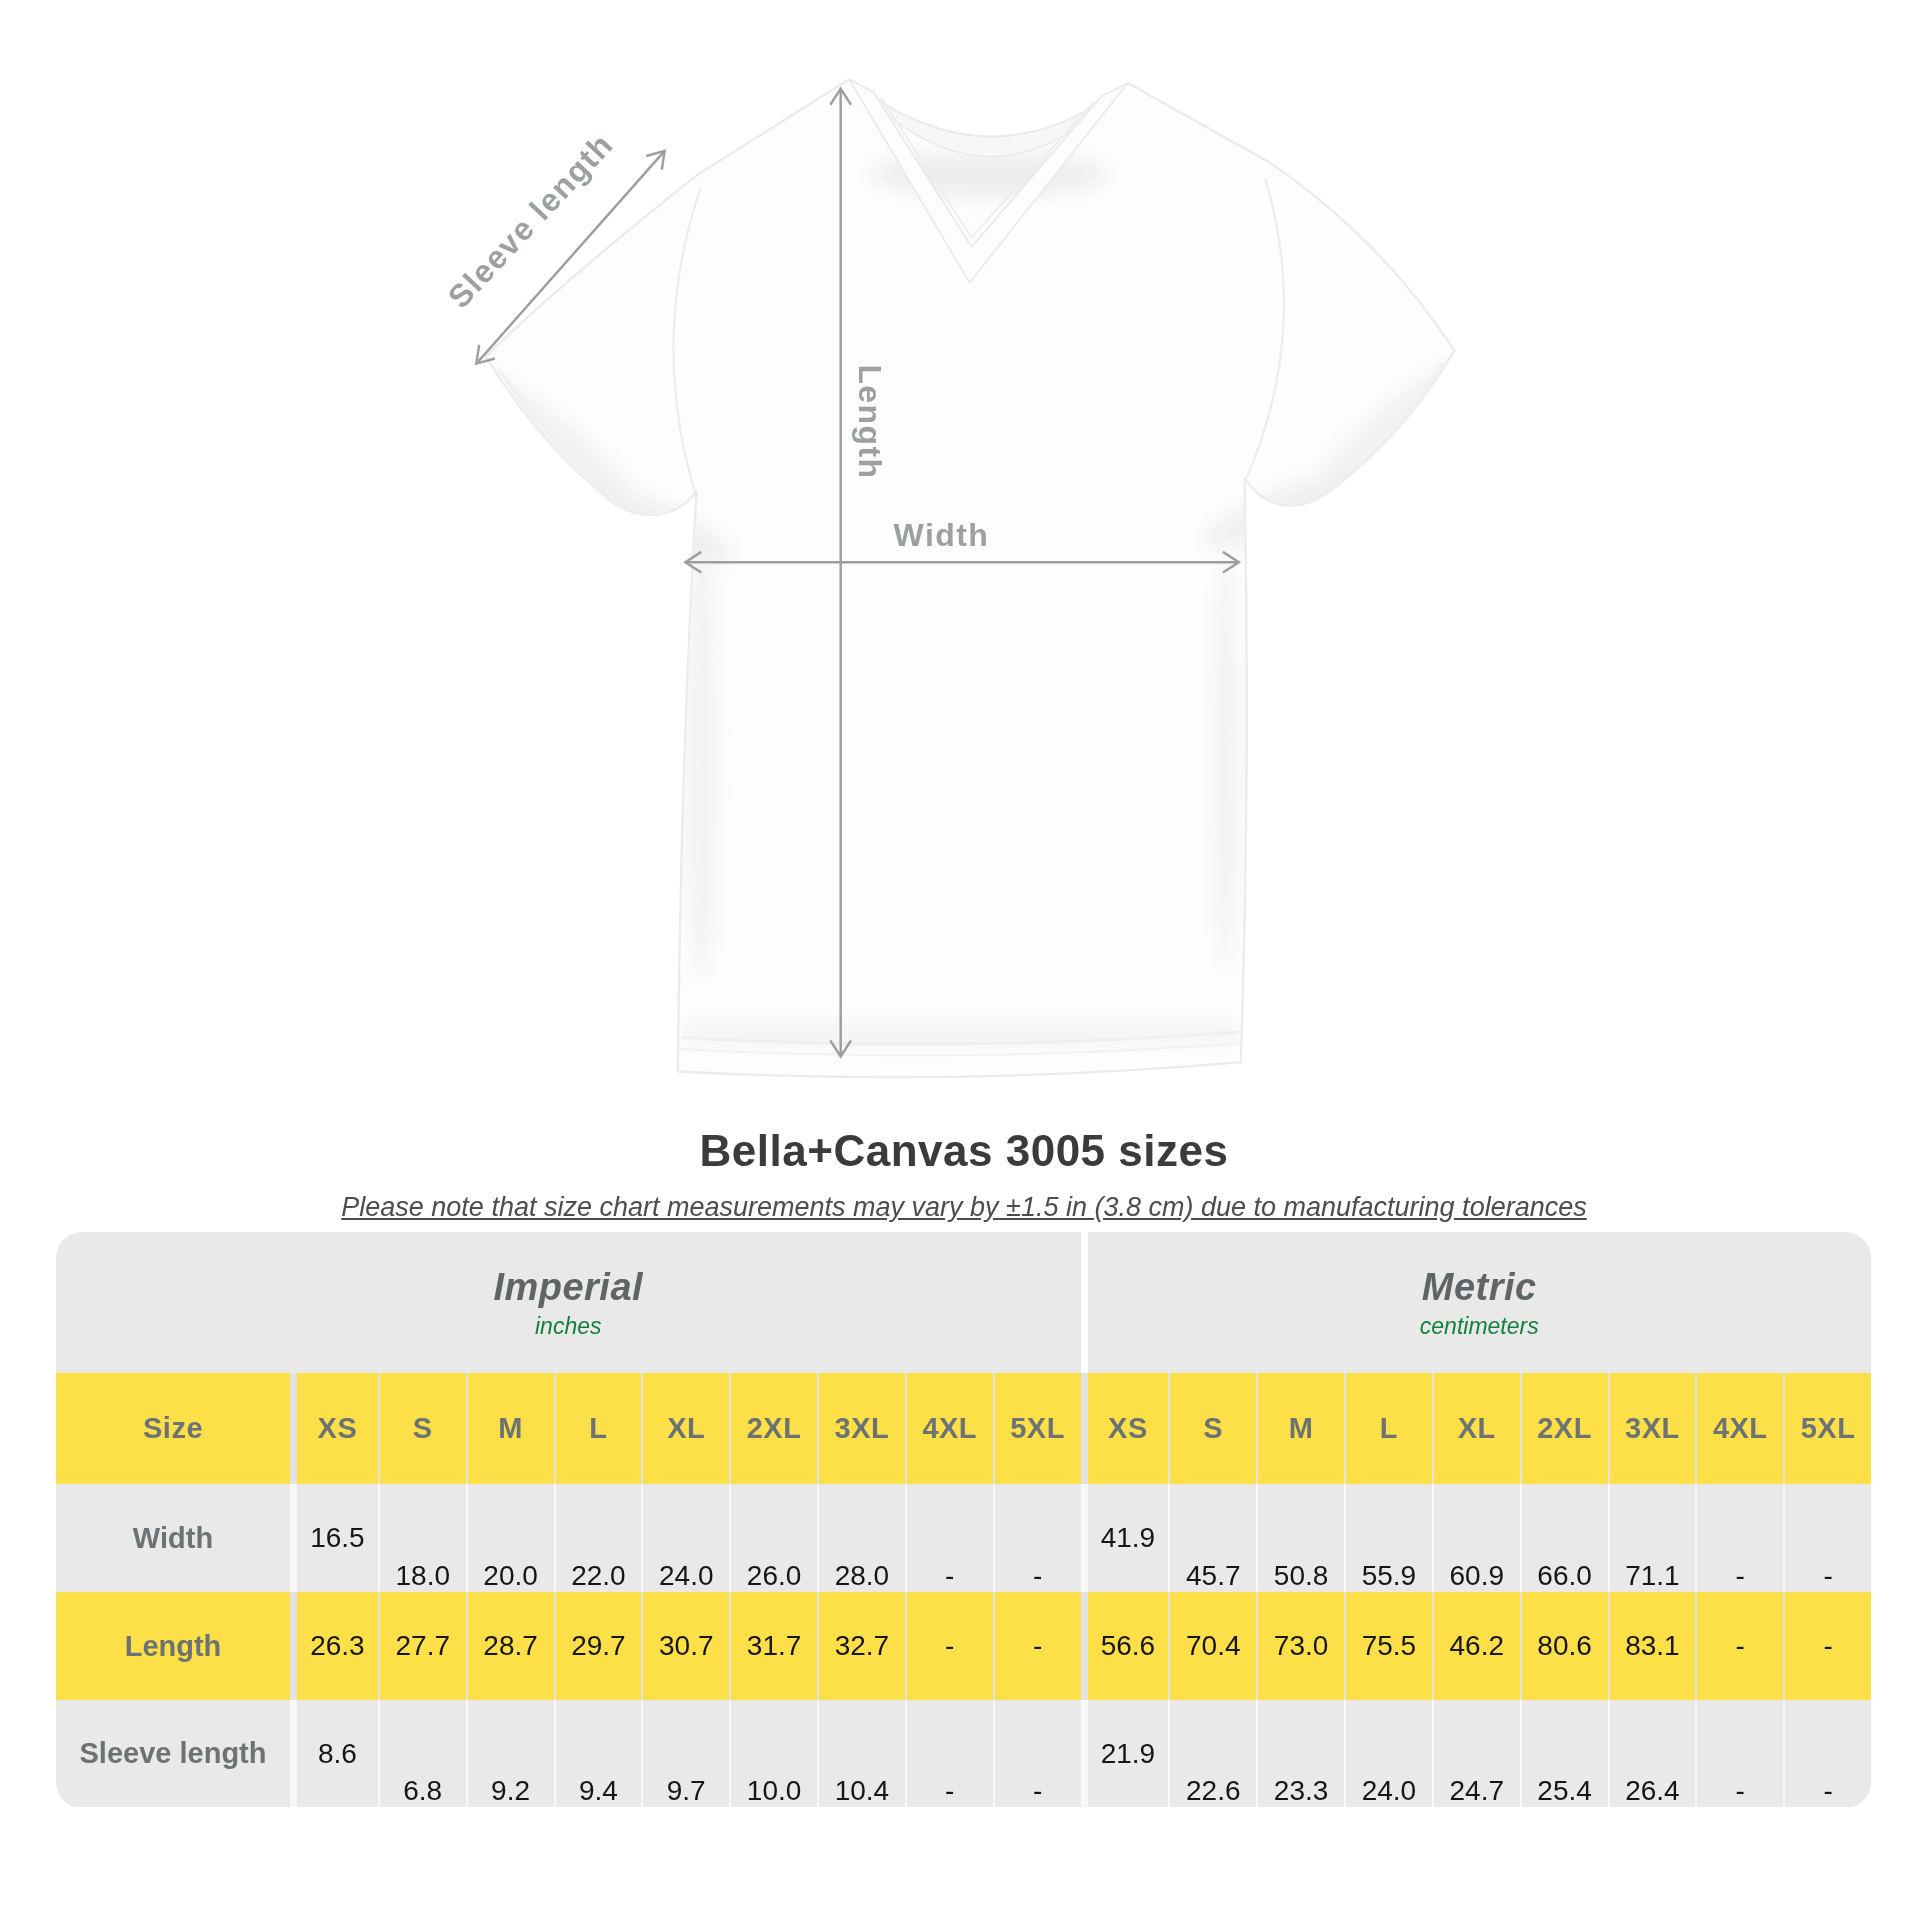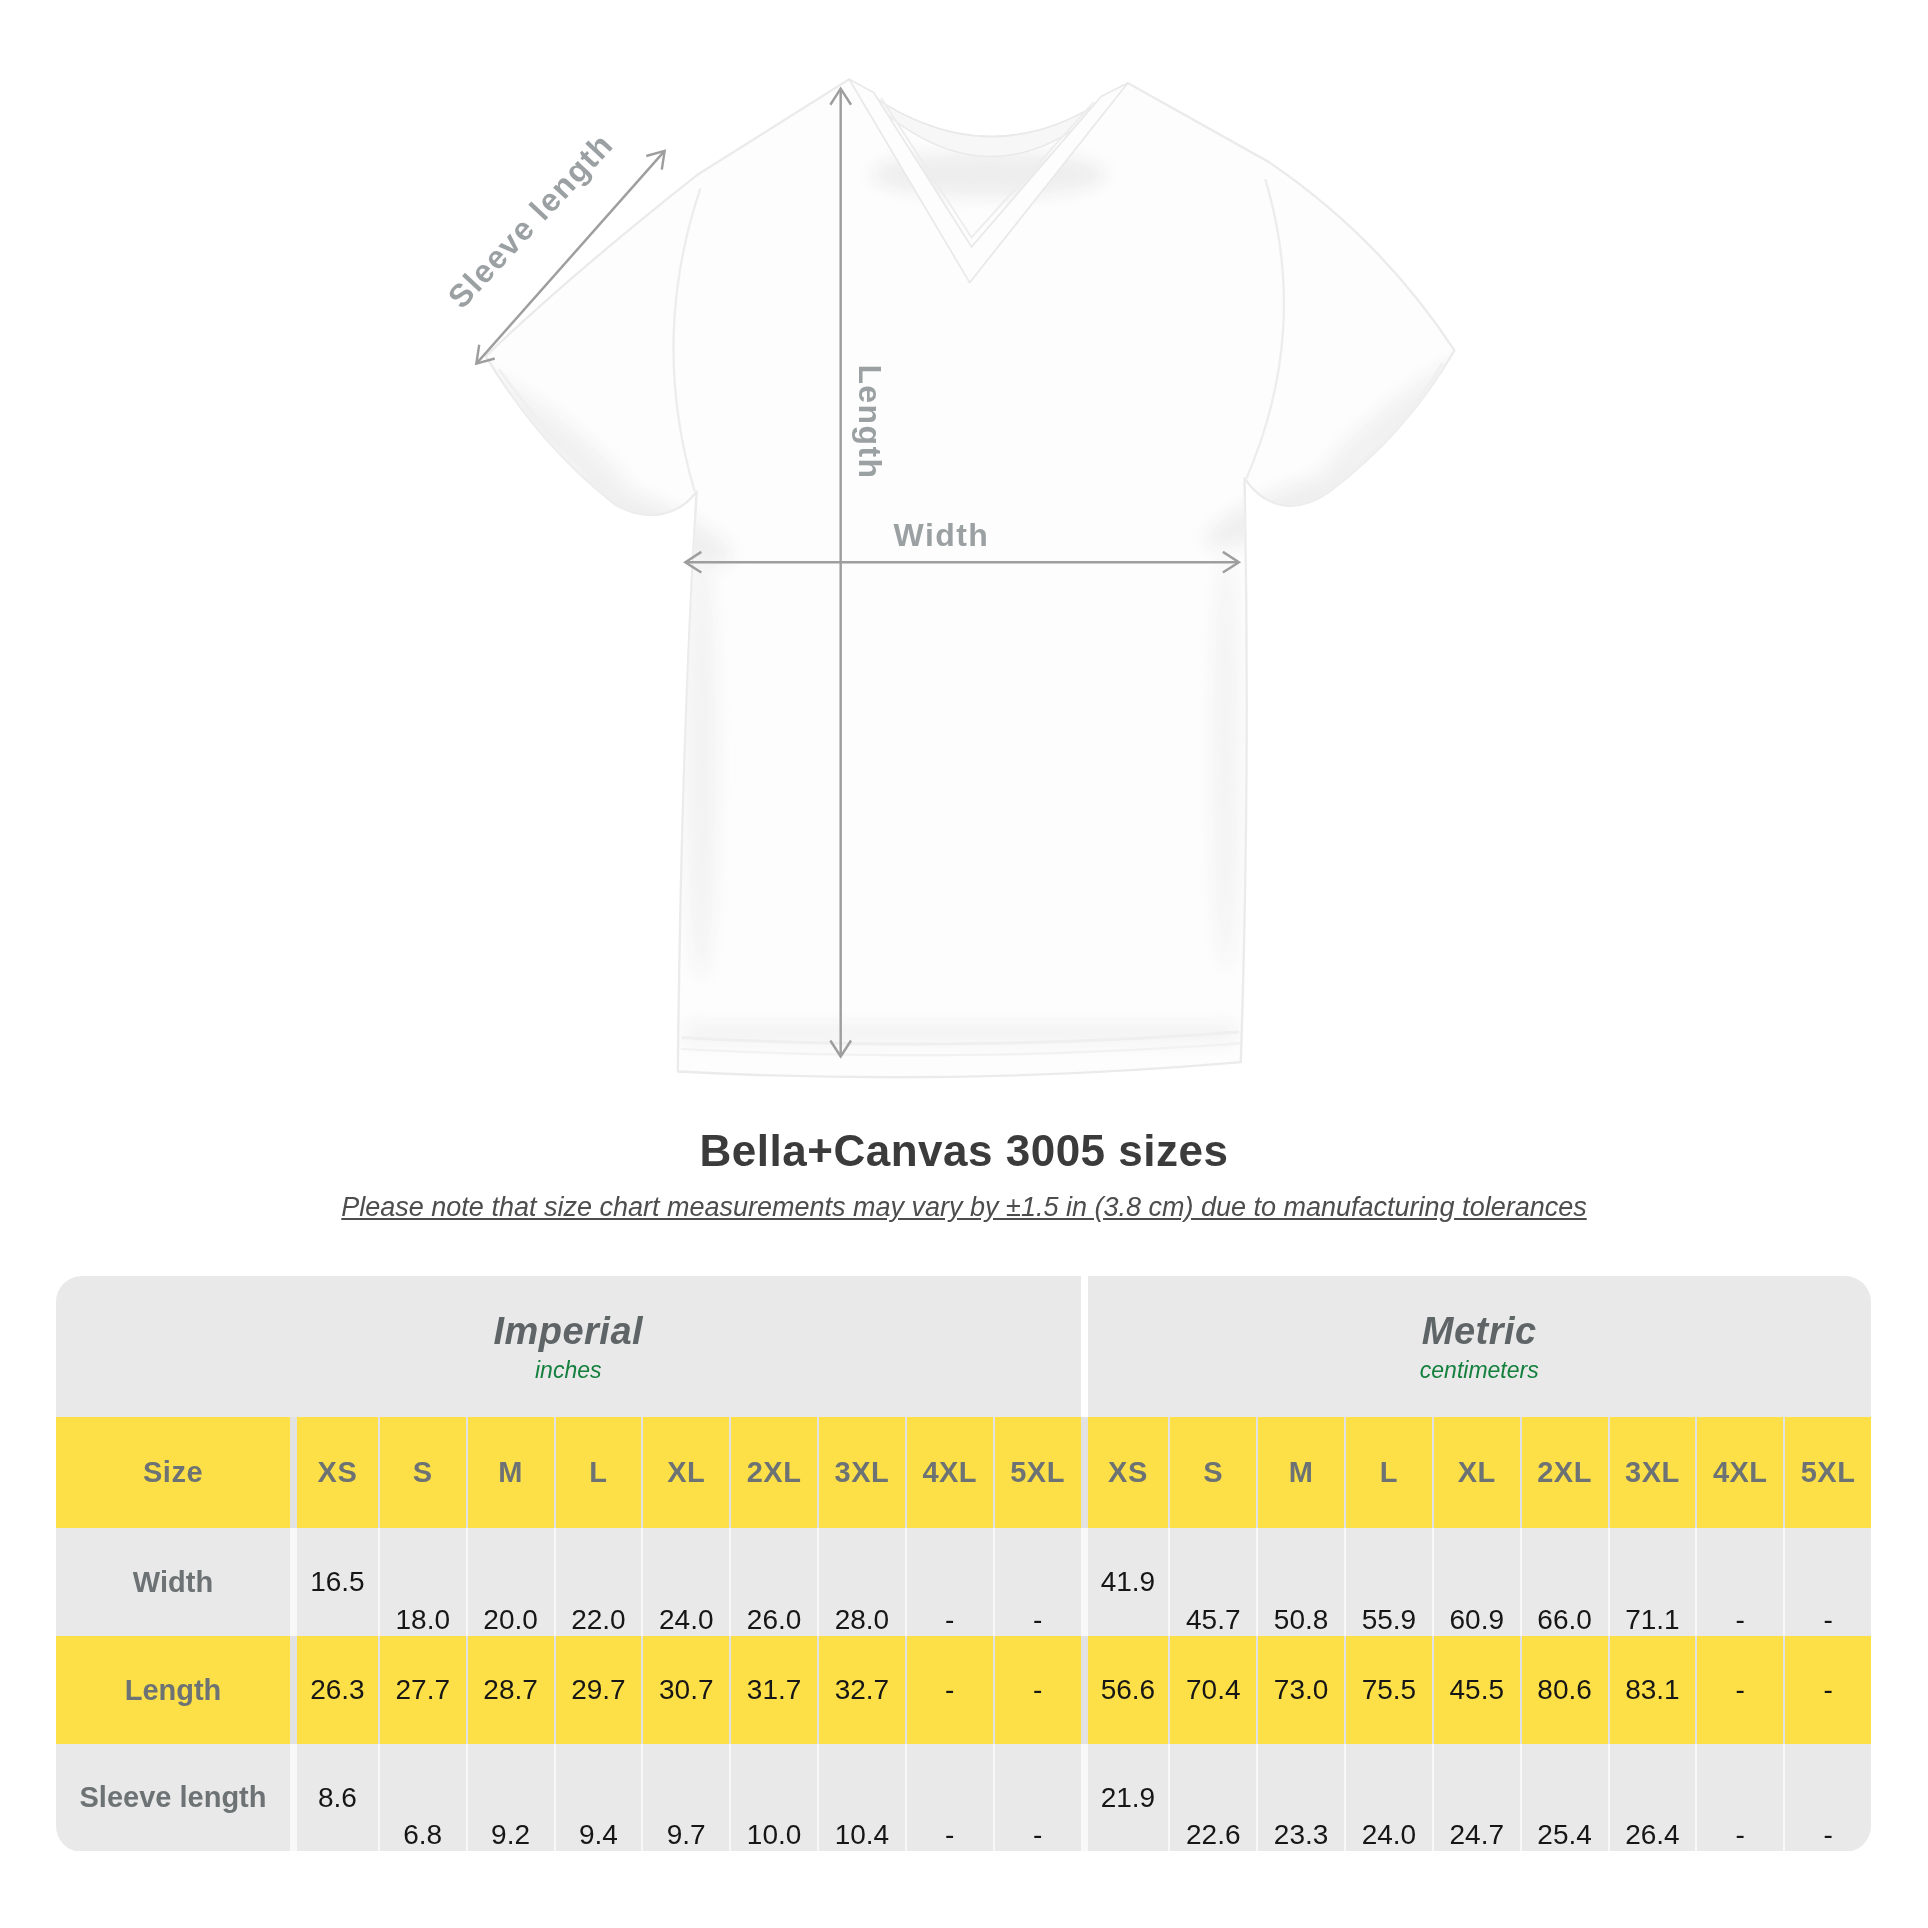--- a/index.html
+++ b/index.html
@@ -11,21 +11,21 @@
   .anno-label{font-family:"Liberation Sans",sans-serif;font-weight:700;font-size:34px;fill:#9ba0a2;letter-spacing:1.5px;}
   .page-title{
     position:absolute;top:1126px;left:0;width:1928px;text-align:center;
     font-size:44px;font-weight:700;color:#3b3b3b;letter-spacing:0.5px;
   }
   .page-subtitle{
     position:absolute;top:1192px;left:0;width:1928px;text-align:center;
     font-size:27px;font-style:italic;color:#4d4d4d;text-decoration:underline;
   }
   .size-table{
-    position:absolute;left:56px;top:1276px;width:1815px;height:576px;
+    position:absolute;left:56px;top:1232px;width:1815px;height:576px;
     display:grid;grid-template-columns:234px repeat(18,1fr);
     grid-template-rows:141px 111px 108px 108px 107px;
     border-radius:26px;overflow:hidden;background:#ffffff;
   }
   .cell{display:flex;align-items:center;justify-content:center;box-sizing:border-box;}
   .band{background:#e9e9e9;flex-direction:column;}
   .band-imperial{grid-column:1/11;}
   .band-metric{grid-column:11/20;border-left:7.5px solid #ffffff;}
   .band-title{font-size:38px;font-weight:700;font-style:italic;color:#5f6567;letter-spacing:0.5px;}
   .band-sub{font-size:23px;font-style:italic;color:#15803d;margin-top:4px;}
@@ -253,21 +253,21 @@
       <div class="cell w sep">
         <span class="val">70.4</span>
       </div>
       <div class="cell w sep">
         <span class="val">73.0</span>
       </div>
       <div class="cell w sep">
         <span class="val">75.5</span>
       </div>
       <div class="cell w sep">
-        <span class="val">45.5</span>
+        <span class="val">46.2</span>
       </div>
       <div class="cell w sep">
         <span class="val">80.6</span>
       </div>
       <div class="cell w sep">
         <span class="val">83.1</span>
       </div>
       <div class="cell w sep">
         <span class="val">-</span>
       </div>

